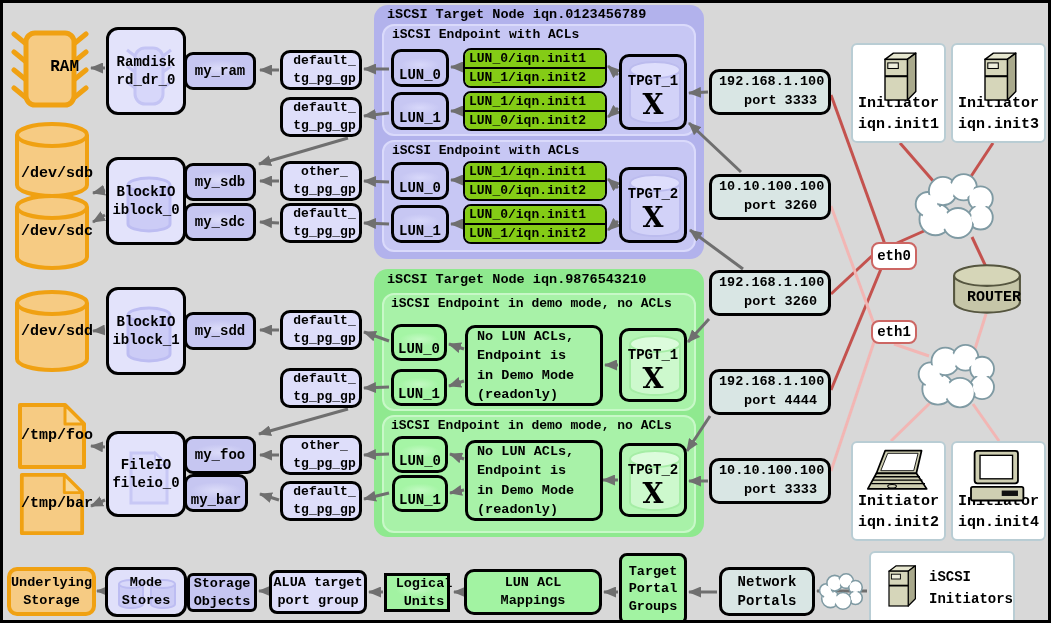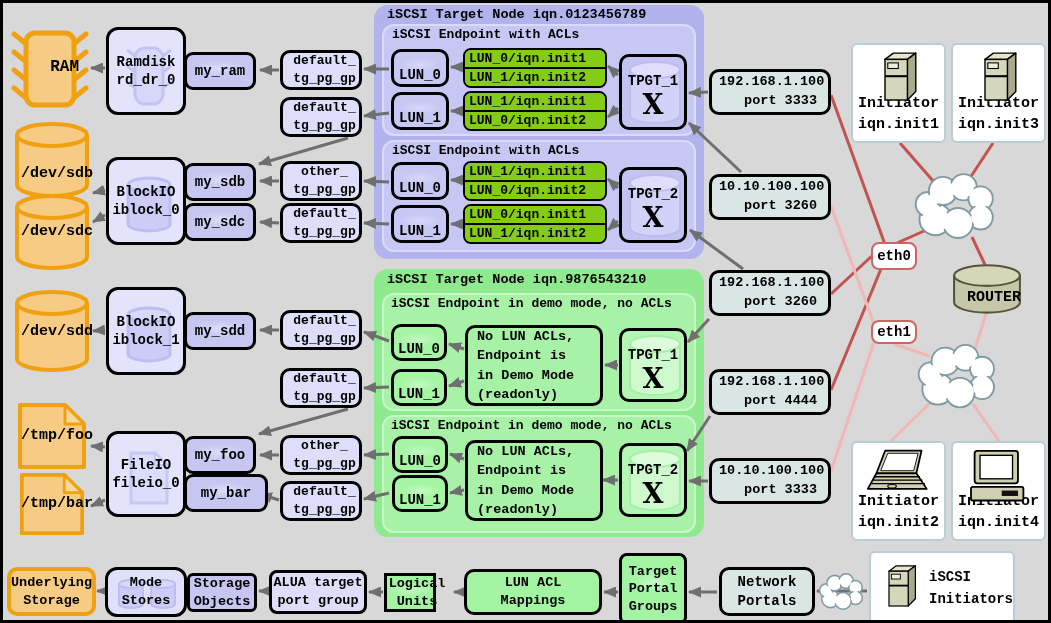--- a/index.html
+++ b/index.html
@@ -225,21 +225,21 @@
     </div>
   <div class="box so" style="left:181px;top:200px;width:72px;height:38px;text-align:center;">
       <span>my_sdc</span>
     </div>
   <div class="box so" style="left:181px;top:309px;width:72px;height:38px;">
       <span>my_sdd</span>
     </div>
   <div class="box so" style="left:181px;top:433px;width:72px;height:38px;">
       <span>my_foo</span>
     </div>
-  <div class="box so" style="left:181px;top:471px;width:84px;height:38px;">
+  <div class="box so" style="left:181px;top:471px;width:64px;height:38px;justify-content:flex-end;">
       <span>my_bar</span>
     </div>
 
   <div class="box alua" style="left:277px;top:47px;width:82px;height:40px;">
       <span>default_</span>
       <span>tg_pg_gp</span>
     </div>
   <div class="box alua" style="left:277px;top:94px;width:82px;height:40px;">
       <span>default_</span>
       <span>tg_pg_gp</span>
@@ -497,21 +497,21 @@
     <span class="bstxt">Stores</span>
   </div>
   <div class="box legend2" style="left:184px;top:570px;width:70px;height:39px;background:#c6c6f1;border-radius:6px;">
     <span>Storage</span>
     <span>Objects</span>
   </div>
   <div class="box legend2" style="left:266px;top:567px;width:98px;height:44px;background:#dedefa;border-radius:8px;">
     <span>ALUA target</span>
     <span>port group</span>
   </div>
-  <div class="box legend2" style="left:381px;top:570px;width:52px;height:39px;background:radial-gradient(ellipse 28px 10px at 50% 42%,#c2fac2 0%,#a2f3a2 75%);border-radius:0;padding-left:14px;">
+  <div class="box legend2" style="left:381px;top:570px;width:66px;height:39px;background:radial-gradient(ellipse 28px 10px at 50% 42%,#c2fac2 0%,#a2f3a2 75%);border-radius:0;padding-left:14px;">
     <span>Logical</span>
     <span>Units</span>
   </div>
   <div class="box legend2" style="left:461px;top:566px;width:138px;height:46px;background:#a2f3a2;">
     <span>LUN ACL</span>
     <span>Mappings</span>
   </div>
   <div class="box legend2" style="left:616px;top:550px;width:68px;height:72px;background:radial-gradient(ellipse 26px 14px at 50% 40%,#c6fbc6 0%,#a2f3a2 75%);border-radius:8px;">
     <span>Target</span>
     <span>Portal</span>

